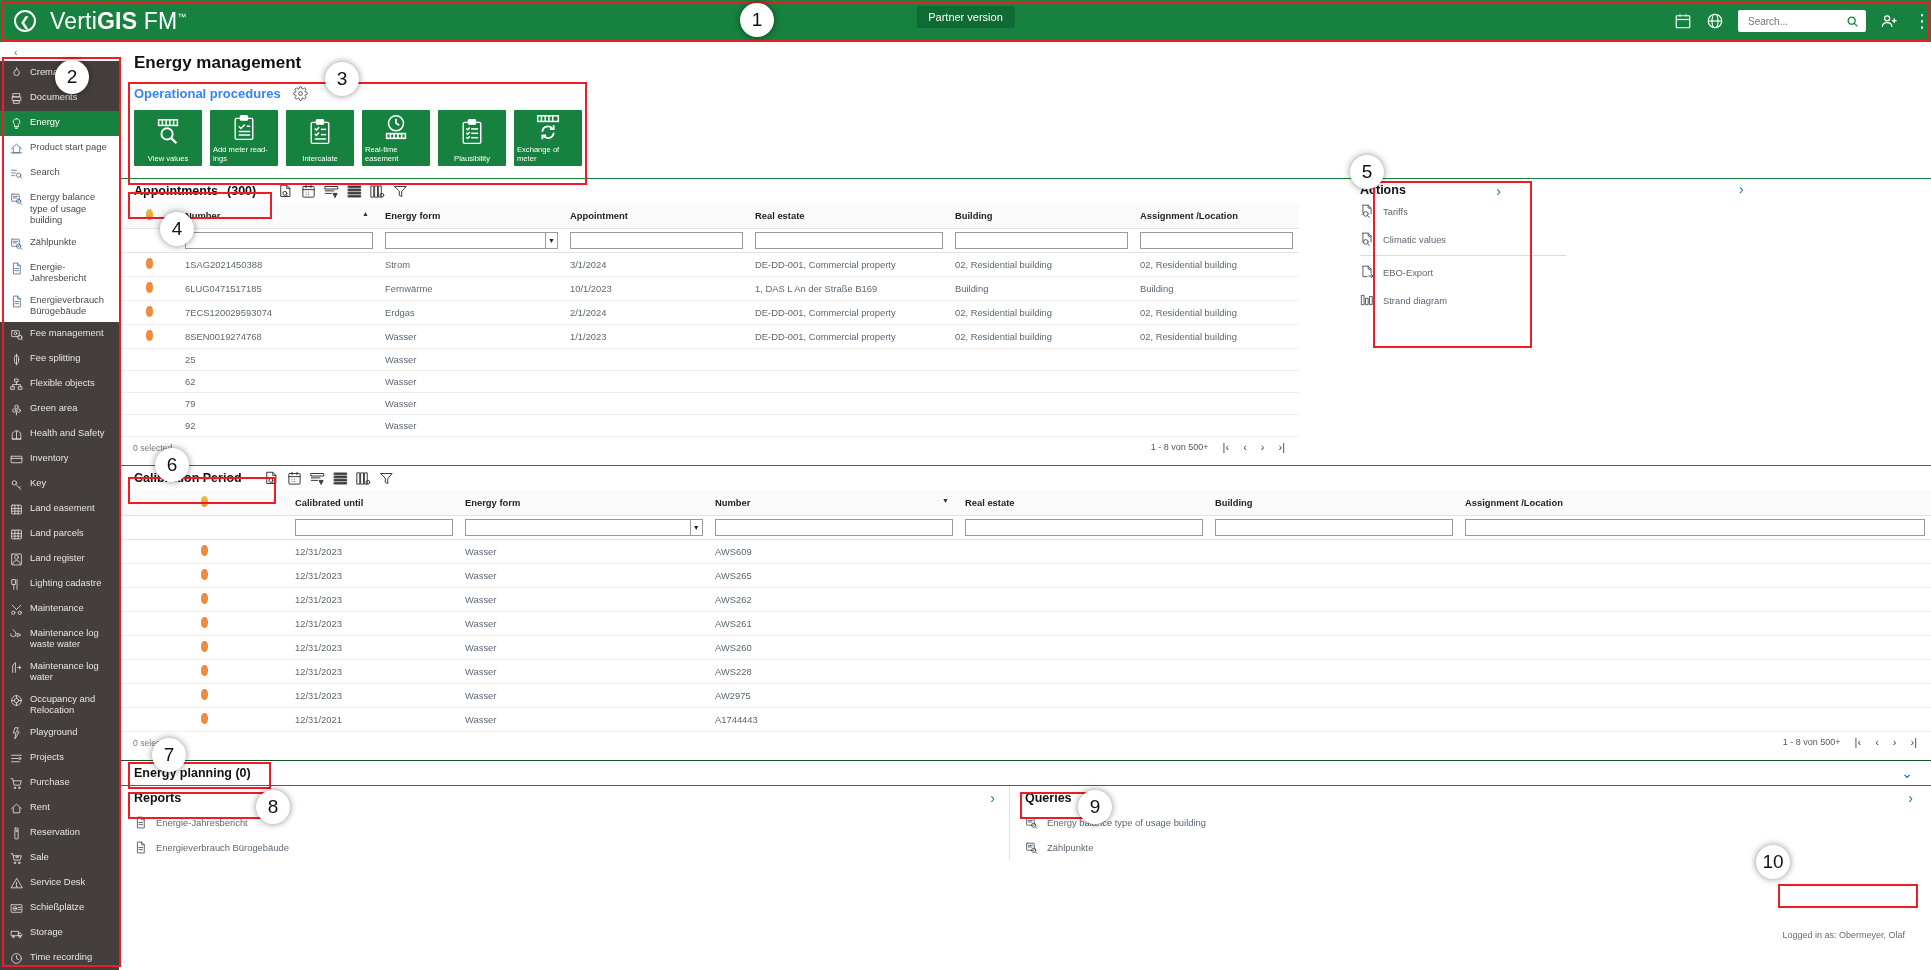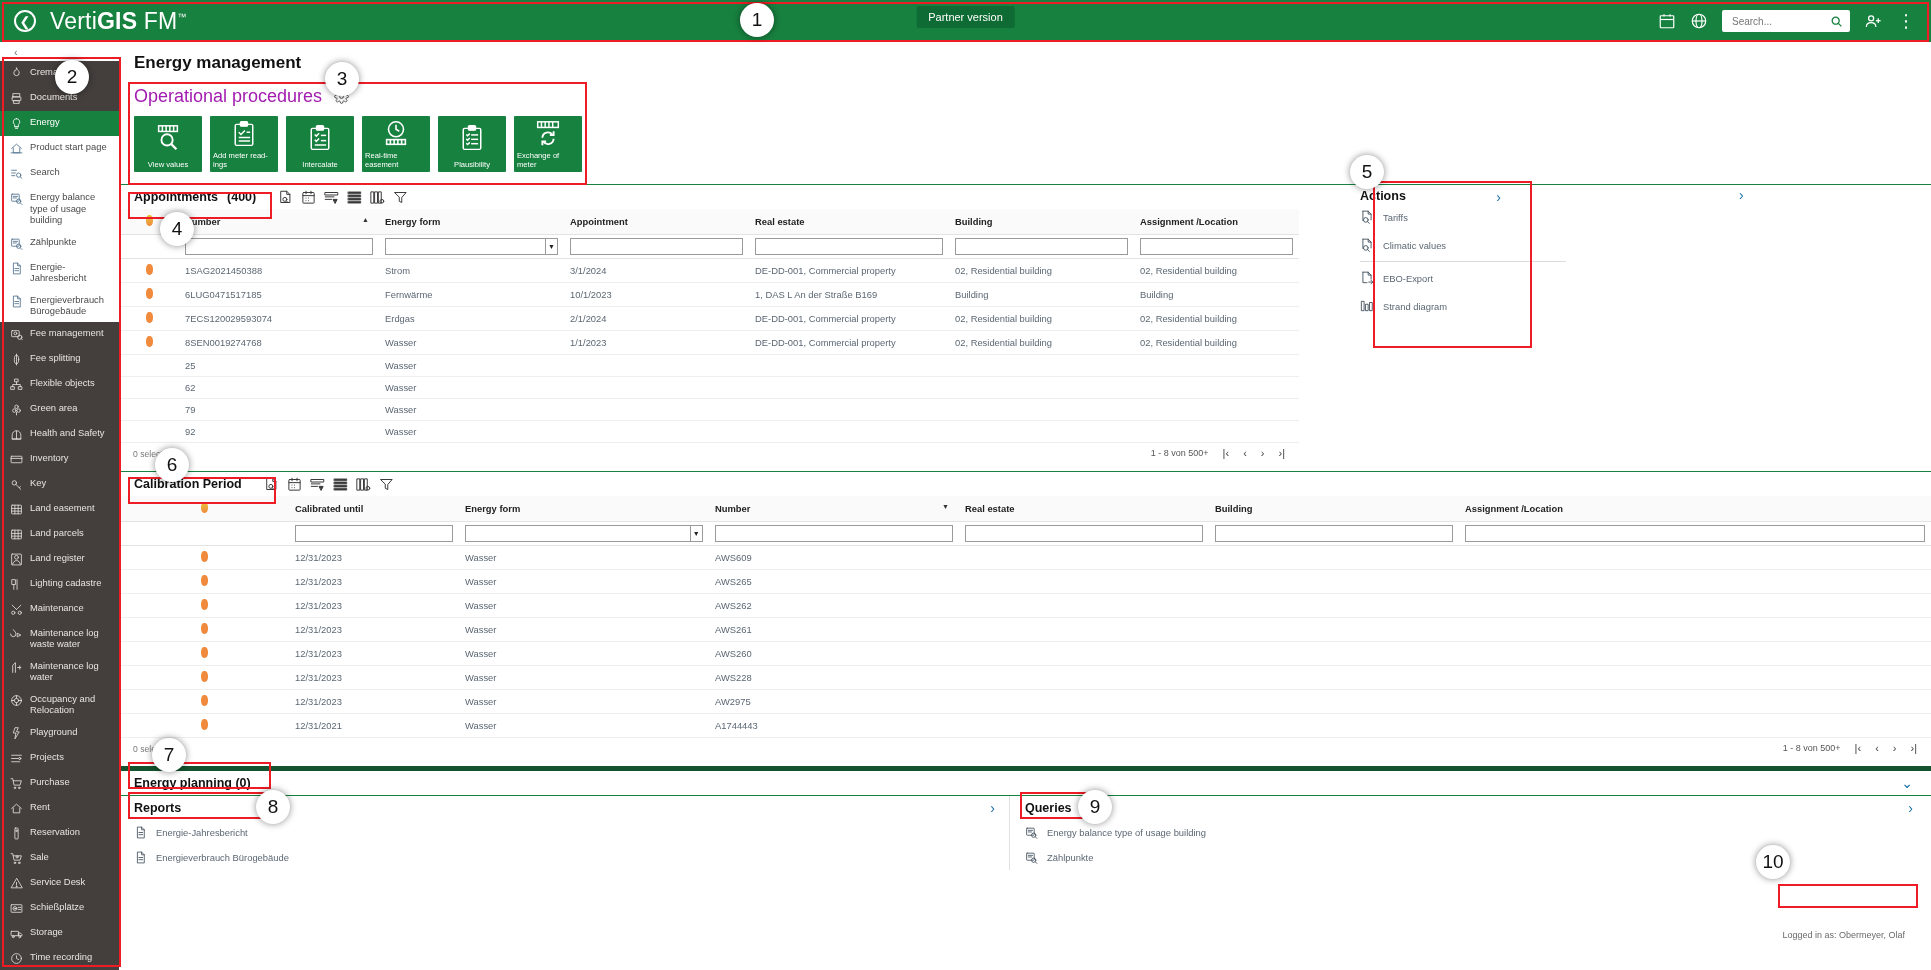--- a/index.html
+++ b/index.html
@@ -24,21 +24,21 @@
     margin-left:14px; display:flex; align-items:center; justify-content:center;
     color:#fff; font-size:13px; line-height:1; cursor:pointer;
   }
   .brand { color:#fff; font-size:23px; margin-left:14px; letter-spacing:.2px; font-weight:300; }
   .brand b { font-weight:700; }
   .brand sup { font-size:9px; vertical-align:super; }
   .partner-badge {
     margin-left:auto; background:#0e6b33; color:#fff; font-size:11px;
     padding:5px 12px; border-radius:2px;
   }
-  .topbar-right { margin-left:auto; display:flex; align-items:center; gap:14px; padding-right:16px; }
+  .topbar-right { margin-left:auto; display:flex; align-items:center; gap:14px; }
   .tb-icon { color:#fff; font-size:18px; cursor:pointer; line-height:1; display:flex; align-items:center;}
   .search-box {
     background:#fff; border-radius:2px; height:22px; width:128px;
     display:flex; align-items:center; padding:0 4px 0 8px;
   }
   .search-box input {
     border:none; outline:none; font-size:10px; width:100px;
     font-family:"Liberation Sans", sans-serif; color:#555; background:transparent;
   }
   .search-box .mag { color:#17813f; font-size:13px; }
@@ -62,21 +62,21 @@
   
   .main {
     position:absolute; top:42px; left:119px; width:1812px; height:928px;
     background:#fff; overflow:hidden;
   }
   .page-title { font-size:17px; font-weight:700; color:#111; padding:11px 0 0 15px; }
 
   
   .op-panel { margin:13px 0 0 15px; width:448px; }
   .op-head { display:flex; align-items:center; gap:12px; }
-  .op-head .t { font-size:18px; font-weight:400; color:#a21caf; }
+  .op-head .t { font-size:13px; font-weight:700; color:#3b82f6; }
   .op-gear { font-size:15px; color:#444; cursor:pointer; }
   .op-tiles { display:flex; gap:8px; margin-top:9px; }
   .op-tile {
     width:68px; height:56px; background:#17813f; color:#fff; border-radius:1px;
     display:flex; flex-direction:column; align-items:center; justify-content:flex-end;
     padding-bottom:3px; cursor:pointer;
   }
   .op-tile .tile-ico { flex:1; display:flex; align-items:center; justify-content:center; }
   .op-tile .tile-lbl { font-size:7.6px; line-height:9px; text-align:left; padding:0 3px; }
 
@@ -653,21 +653,21 @@
             </svg>
           </span>
      <span class="tile-lbl">Exchange of meter</span>
    </div>
       </div>
   </div>
 
   <div class="sec-bar" style="margin-top:12px;">
     <div class="sec-head">
       <span class="sec-title">Appointments</span>
-      <span class="sec-title" style="margin-left:9px;">(400)</span>
+      <span class="sec-title" style="margin-left:9px;">(300)</span>
       <div class="grid-tools" id="appt-tools">
           <span class="gt">
             <svg width="15" height="15" viewBox="0 0 24 24" fill="none" stroke="#3b3b3b" stroke-width="1.6" stroke-linecap="round" stroke-linejoin="round">
               <path d="M5 2h9l5 5v13H5z"></path>
               <path d="M14 2v5h5"></path>
               <circle cx="11" cy="15" r="3.2"></circle>
               <line x1="13.5" y1="17.5" x2="16" y2="20"></line>
             </svg>
           </span>
           <span class="gt">
@@ -1111,21 +1111,21 @@
       <span class="pager">
         <span>1 - 8 von 500+</span>
         <span class="pg">|‹</span>
         <span class="pg">‹</span>
         <span class="pg">›</span>
         <span class="pg">›|</span>
       </span>
     </div>
   </div>
 
-  <div class="sec-bar" style="border-top:5px solid #14532d;">
+  <div class="sec-bar" style="border-top:1px solid #14532d;">
     <div class="sec-head">
       <span class="sec-title">Energy planning (0)</span>
       <span style="margin-left:auto; margin-right:18px;" class="chev-right">⌄</span>
     </div>
   </div>
 
   <div style="display:flex; border-top:1px solid #17813f;">
     <div style="width:890px;">
       <div class="sec-head">
         <span class="sec-title">Reports</span>

